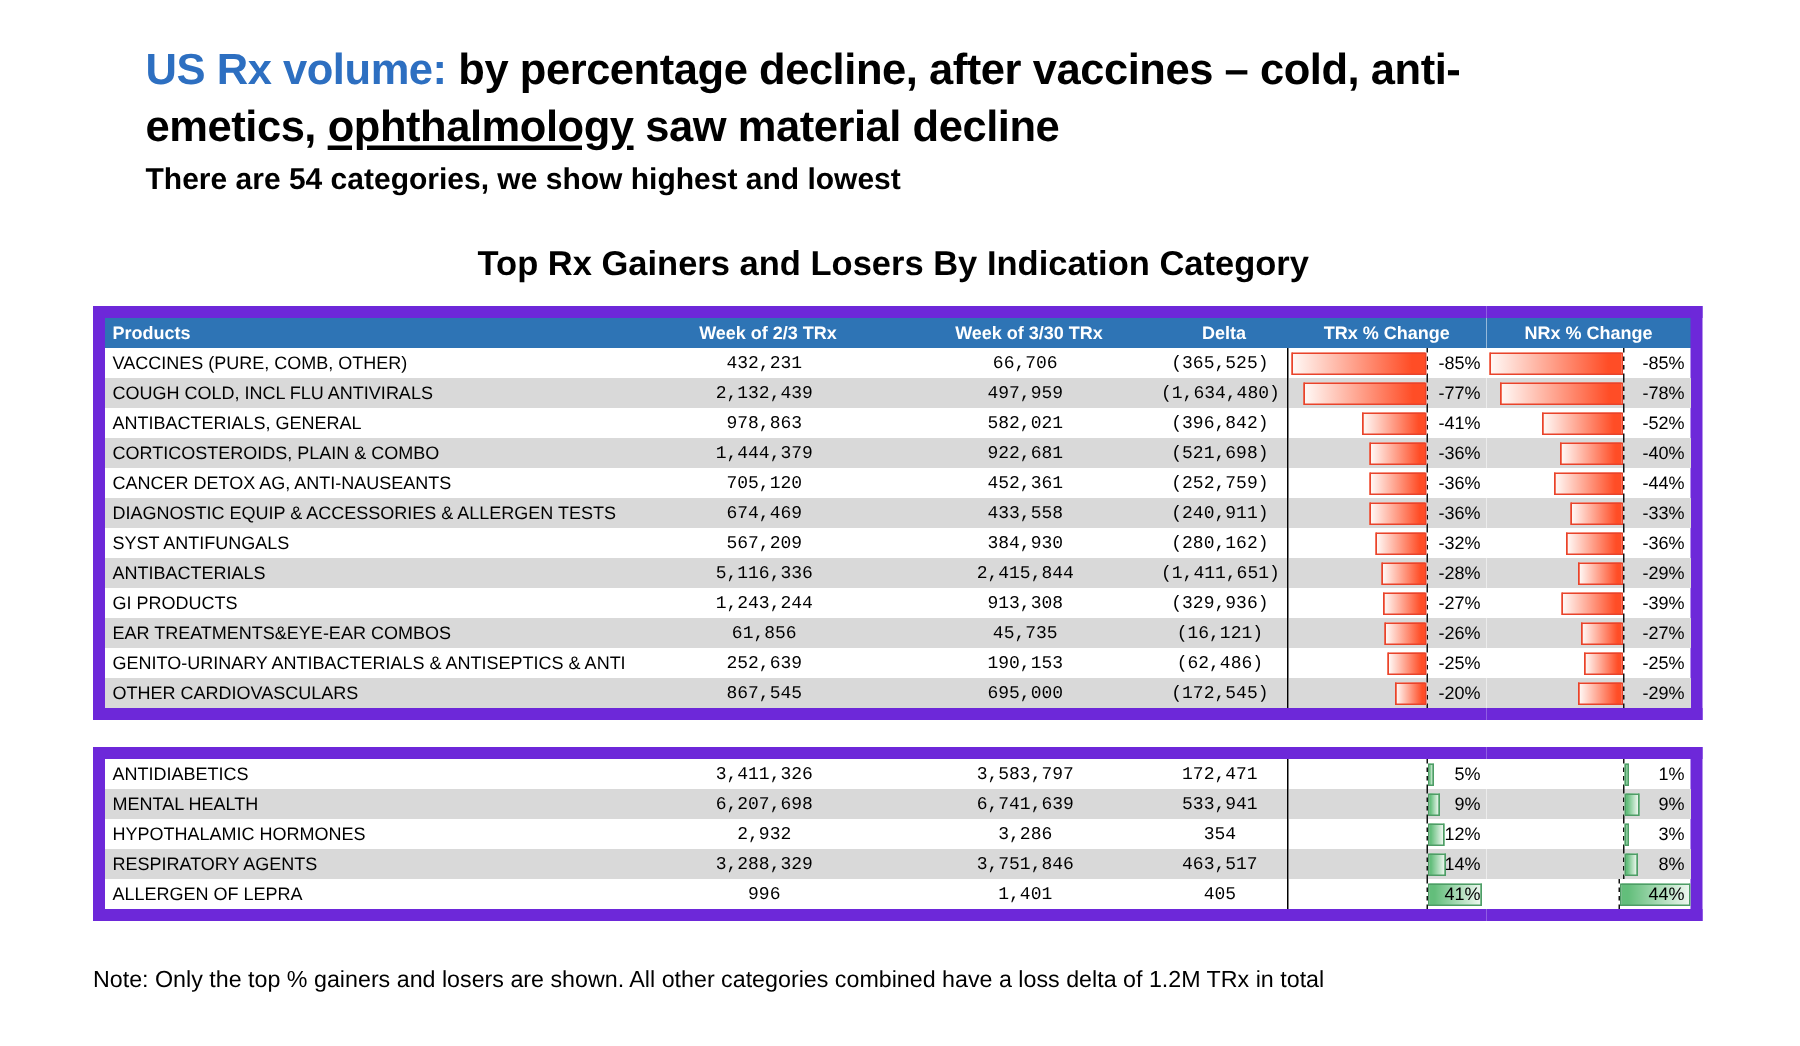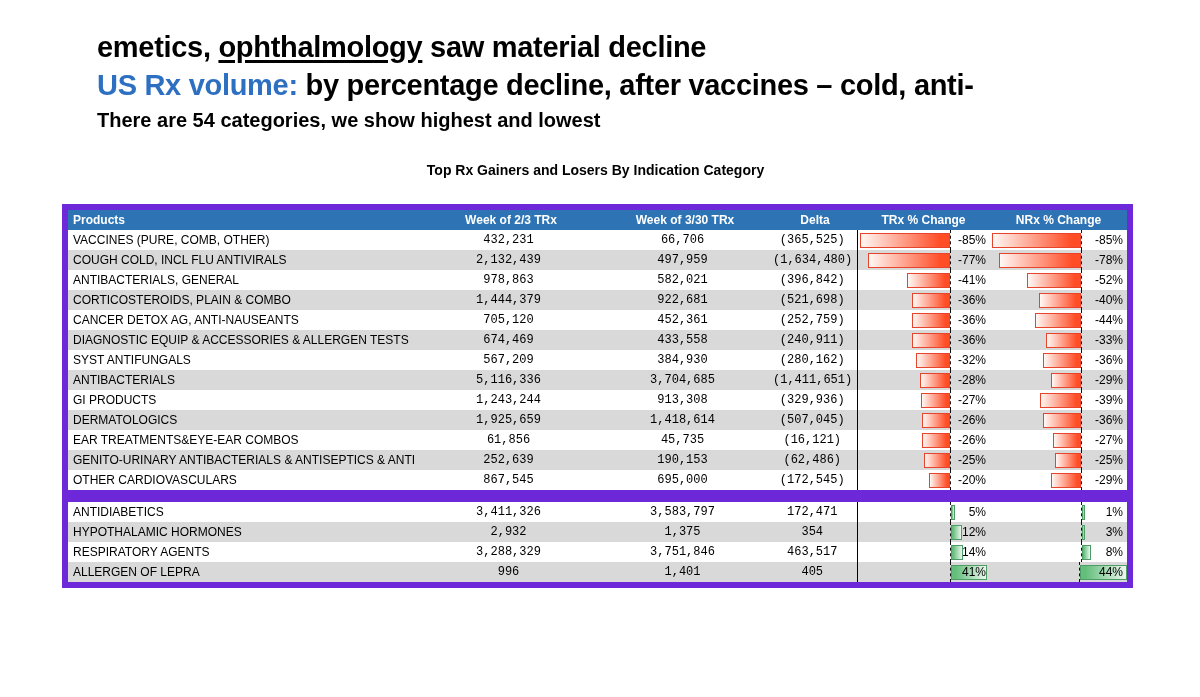--- a/index.html
+++ b/index.html
@@ -11,27 +11,27 @@
   .slide { position:absolute; inset:0; background:#fff; }
 
   
   .title-block { position:absolute; left:97px; top:28px; width:1020px; }
   .title-line { font-size:29px; font-weight:bold; line-height:38px; letter-spacing:-0.3px; }
   .title-hl { color:var(--title-blue,#2D6FC1); }
   .title-underline { text-decoration:underline; text-decoration-thickness:3px; text-underline-offset:3px; }
   .subtitle { font-size:20px; font-weight:bold; line-height:26px; margin-top:3px; }
 
   .chart-title { position:absolute; left:62px; top:162px; width:1067px;
-    text-align:center; font-size:14px; font-weight:bold; }
+    text-align:center; font-size:23px; font-weight:bold; }
 
   
   .tables { position:absolute; left:62px; top:204px; width:1069px; }
   table.tbl { border-collapse:collapse; table-layout:fixed; width:1067px;
-    border:6px solid #6d28d9; }
-  table.gainers { }
+    border:8px solid #6d28d9; }
+  table.gainers { margin-top:18px; }
   th, td { padding:0; height:20px; font-size:12px; white-space:nowrap; overflow:hidden; vertical-align:middle; }
   thead th { background:var(--header-blue,#2E74B5); color:#fff; font-weight:bold; text-align:center; height:20px; }
   th.h-products { text-align:left; padding-left:5px; }
   td.product { text-align:left; padding-left:5px; overflow:visible; }
   td.num { text-align:center; padding-right:5px; font-variant-numeric:tabular-nums;font-family:Liberation Mono, monospace; }
   tbody tr:nth-child(even) td { background:var(--alt-row,#D9D9D9); }
 
   
   td.pct-cell { position:relative; }
   td.trx { border-left:1px solid #000; }
@@ -49,22 +49,22 @@
 
   
   .note { position:absolute; left:62px; top:645px; font-size:15.5px; }
 </style>
 </head>
 <body>
 
 <div class="slide">
 
   <div class="title-block">
+    <div class="title-line"><span class="title-hl">US Rx volume:</span><span> by percentage decline, after vaccines – cold, anti-</span></div>
     <div class="title-line"><span>emetics, </span><span class="title-underline">ophthalmology</span><span> saw material decline</span></div>
-    <div class="title-line"><span class="title-hl">US Rx volume:</span><span> by percentage decline, after vaccines – cold, anti-</span></div>
     <div class="subtitle">There are 54 categories, we show highest and lowest</div>
   </div>
 
   <div class="chart-title">Top Rx Gainers and Losers By Indication Category</div>
 
   <div class="tables">
     <table class="tbl losers">
       <colgroup>
         <col style="width:360px">
           <col style="width:172px">
@@ -248,21 +248,21 @@
                   <div class="bar bar-neg" style="width: 38px;"></div>
                 </div>
                 <div class="zone-pos"></div>
                 <span class="pct-label">-36%</span>
               </div>
             </td>
           </tr>
           <tr>
             <td class="product">ANTIBACTERIALS</td>
             <td class="num">5,116,336</td>
-            <td class="num">3,704,685</td>
+            <td class="num">2,415,844</td>
             <td class="num">(1,411,651)</td>
             <td class="pct-cell trx">
               <div class="pw">
                 <div class="zone-neg" style="width: 93px;">
                   <div class="bar bar-neg" style="width: 30px;"></div>
                 </div>
                 <div class="zone-pos"></div>
                 <span class="pct-label">-28%</span>
               </div>
             </td>
@@ -290,44 +290,20 @@
                 <span class="pct-label">-27%</span>
               </div>
             </td>
             <td class="pct-cell nrx">
               <div class="pw">
                 <div class="zone-neg" style="width: 92px;">
                   <div class="bar bar-neg" style="width: 41px;"></div>
                 </div>
                 <div class="zone-pos"></div>
                 <span class="pct-label">-39%</span>
-              </div>
-            </td>
-          </tr>
-          <tr>
-            <td class="product">DERMATOLOGICS</td>
-            <td class="num">1,925,659</td>
-            <td class="num">1,418,614</td>
-            <td class="num">(507,045)</td>
-            <td class="pct-cell trx">
-              <div class="pw">
-                <div class="zone-neg" style="width: 93px;">
-                  <div class="bar bar-neg" style="width: 28px;"></div>
-                </div>
-                <div class="zone-pos"></div>
-                <span class="pct-label">-26%</span>
-              </div>
-            </td>
-            <td class="pct-cell nrx">
-              <div class="pw">
-                <div class="zone-neg" style="width: 92px;">
-                  <div class="bar bar-neg" style="width: 38px;"></div>
-                </div>
-                <div class="zone-pos"></div>
-                <span class="pct-label">-36%</span>
               </div>
             </td>
           </tr>
           <tr>
             <td class="product">EAR TREATMENTS&amp;EYE-EAR COMBOS</td>
             <td class="num">61,856</td>
             <td class="num">45,735</td>
             <td class="num">(16,121)</td>
             <td class="pct-cell trx">
               <div class="pw">
@@ -427,23 +403,47 @@
               <div class="pw">
                 <div class="zone-neg" style="width: 92px;"></div>
                 <div class="zone-pos">
                   <div class="bar bar-pos" style="width: 3px;"></div>
                 </div>
                 <span class="pct-label">1%</span>
               </div>
             </td>
           </tr>
           <tr>
+            <td class="product">MENTAL HEALTH</td>
+            <td class="num">6,207,698</td>
+            <td class="num">6,741,639</td>
+            <td class="num">533,941</td>
+            <td class="pct-cell trx">
+              <div class="pw">
+                <div class="zone-neg" style="width: 93px;"></div>
+                <div class="zone-pos">
+                  <div class="bar bar-pos" style="width: 8px;"></div>
+                </div>
+                <span class="pct-label">9%</span>
+              </div>
+            </td>
+            <td class="pct-cell nrx">
+              <div class="pw">
+                <div class="zone-neg" style="width: 92px;"></div>
+                <div class="zone-pos">
+                  <div class="bar bar-pos" style="width: 10px;"></div>
+                </div>
+                <span class="pct-label">9%</span>
+              </div>
+            </td>
+          </tr>
+          <tr>
             <td class="product">HYPOTHALAMIC HORMONES</td>
             <td class="num">2,932</td>
-            <td class="num">1,375</td>
+            <td class="num">3,286</td>
             <td class="num">354</td>
             <td class="pct-cell trx">
               <div class="pw">
                 <div class="zone-neg" style="width: 93px;"></div>
                 <div class="zone-pos">
                   <div class="bar bar-pos" style="width: 11px;"></div>
                 </div>
                 <span class="pct-label">12%</span>
               </div>
             </td>
@@ -502,14 +502,15 @@
                   <div class="bar bar-pos" style="width: 47px;"></div>
                 </div>
                 <span class="pct-label">44%</span>
               </div>
             </td>
           </tr>
         </tbody>
     </table>
   </div>
 
+  <div class="note">Note: Only the top % gainers and losers are shown. All other categories combined have a loss delta of 1.2M TRx in total</div>
 
 </div>
 
 </body></html>

